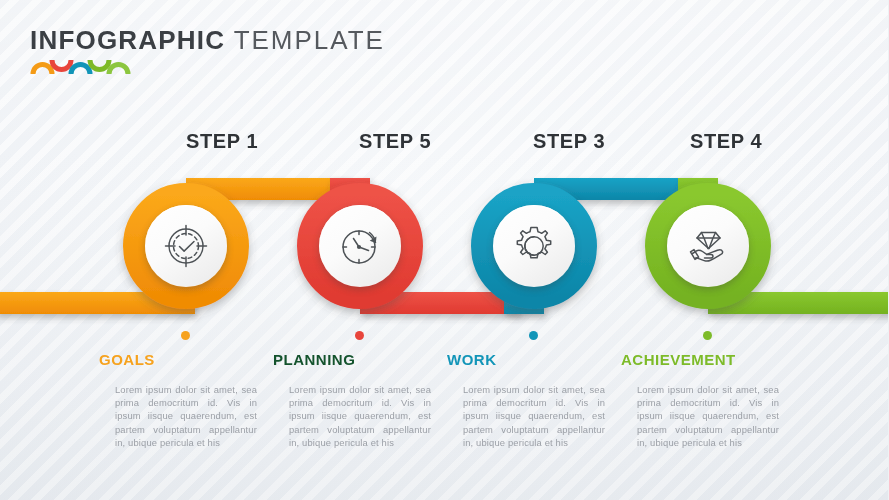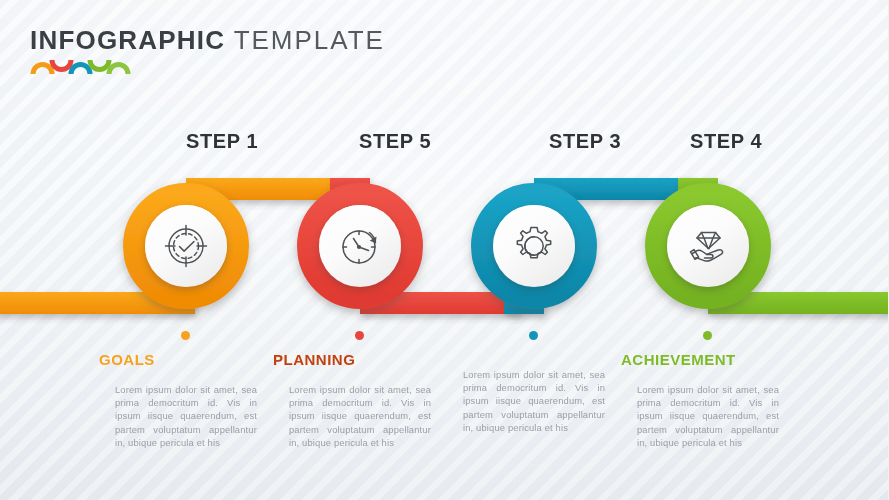--- a/index.html
+++ b/index.html
@@ -95,21 +95,21 @@
       <path d="M3,17 A9.5,9.5 0 0 1 22,17" stroke="#F49B17"></path>
       <path d="M22,3  A9.5,9.5 0 0 0 41,3" stroke="#E8453C"></path>
       <path d="M41,17 A9.5,9.5 0 0 1 60,17" stroke="#1295B8"></path>
       <path d="M60,3  A9.5,9.5 0 0 0 79,3" stroke="#7DB928"></path>
       <path d="M79,17 A9.5,9.5 0 0 1 98,17" stroke="#8CC63F"></path>
     </g>
   </svg>
 
   <div class="step-head" style="left:158px">STEP 1</div>
   <div class="step-head" style="left:331px">STEP 5</div>
-  <div class="step-head" style="left:521px">STEP 3</div>
+  <div class="step-head" style="left:505px">STEP 3</div>
   <div class="step-head" style="left:662px">STEP 4</div>
 
   <svg id="ribbon" width="889" height="190" viewBox="0 0 889 190">
     <defs>
       <linearGradient id="gOr" x1="0" y1="0" x2="0" y2="1">
         <stop offset="0" stop-color="#FBA81A"></stop>
           <stop offset="1" stop-color="#F08C05"></stop>
       </linearGradient>
       <linearGradient id="gRd" x1="0" y1="0" x2="0" y2="1">
         <stop offset="0" stop-color="#EE5247"></stop>
@@ -215,25 +215,26 @@
   <div class="dot" style="left:355px;background:#E8453C;"></div>
   <div class="dot" style="left:529px;background:#1295B8;"></div>
   <div class="dot" style="left:703px;background:#7DBB29;"></div>
 
   <div class="col" style="left:99px;">
     <p class="col-title" style="color:#F6A21E;">GOALS</p>
     <p class="col-body">Lorem ipsum dolor sit amet, sea prima democritum id. Vis in ipsum iisque quaerendum, est partem voluptatum appellantur in, ubique pericula et his</p>
   </div>
 
   <div class="col" style="left:273px;">
-    <p class="col-title" style="color:#c2410c;">PLANNING</p>
+    <p class="col-title" style="color:#14532d;">PLANNING</p>
     <p class="col-body">Lorem ipsum dolor sit amet, sea prima democritum id. Vis in ipsum iisque quaerendum, est partem voluptatum appellantur in, ubique pericula et his</p>
   </div>
 
   <div class="col" style="left:447px;">
+    <p class="col-title" style="color:#1295B8;">WORK</p>
     <p class="col-body">Lorem ipsum dolor sit amet, sea prima democritum id. Vis in ipsum iisque quaerendum, est partem voluptatum appellantur in, ubique pericula et his</p>
   </div>
 
   <div class="col" style="left:621px;">
     <p class="col-title" style="color:#7DBB29;">ACHIEVEMENT</p>
     <p class="col-body">Lorem ipsum dolor sit amet, sea prima democritum id. Vis in ipsum iisque quaerendum, est partem voluptatum appellantur in, ubique pericula et his</p>
   </div>
 
 </div>
 

